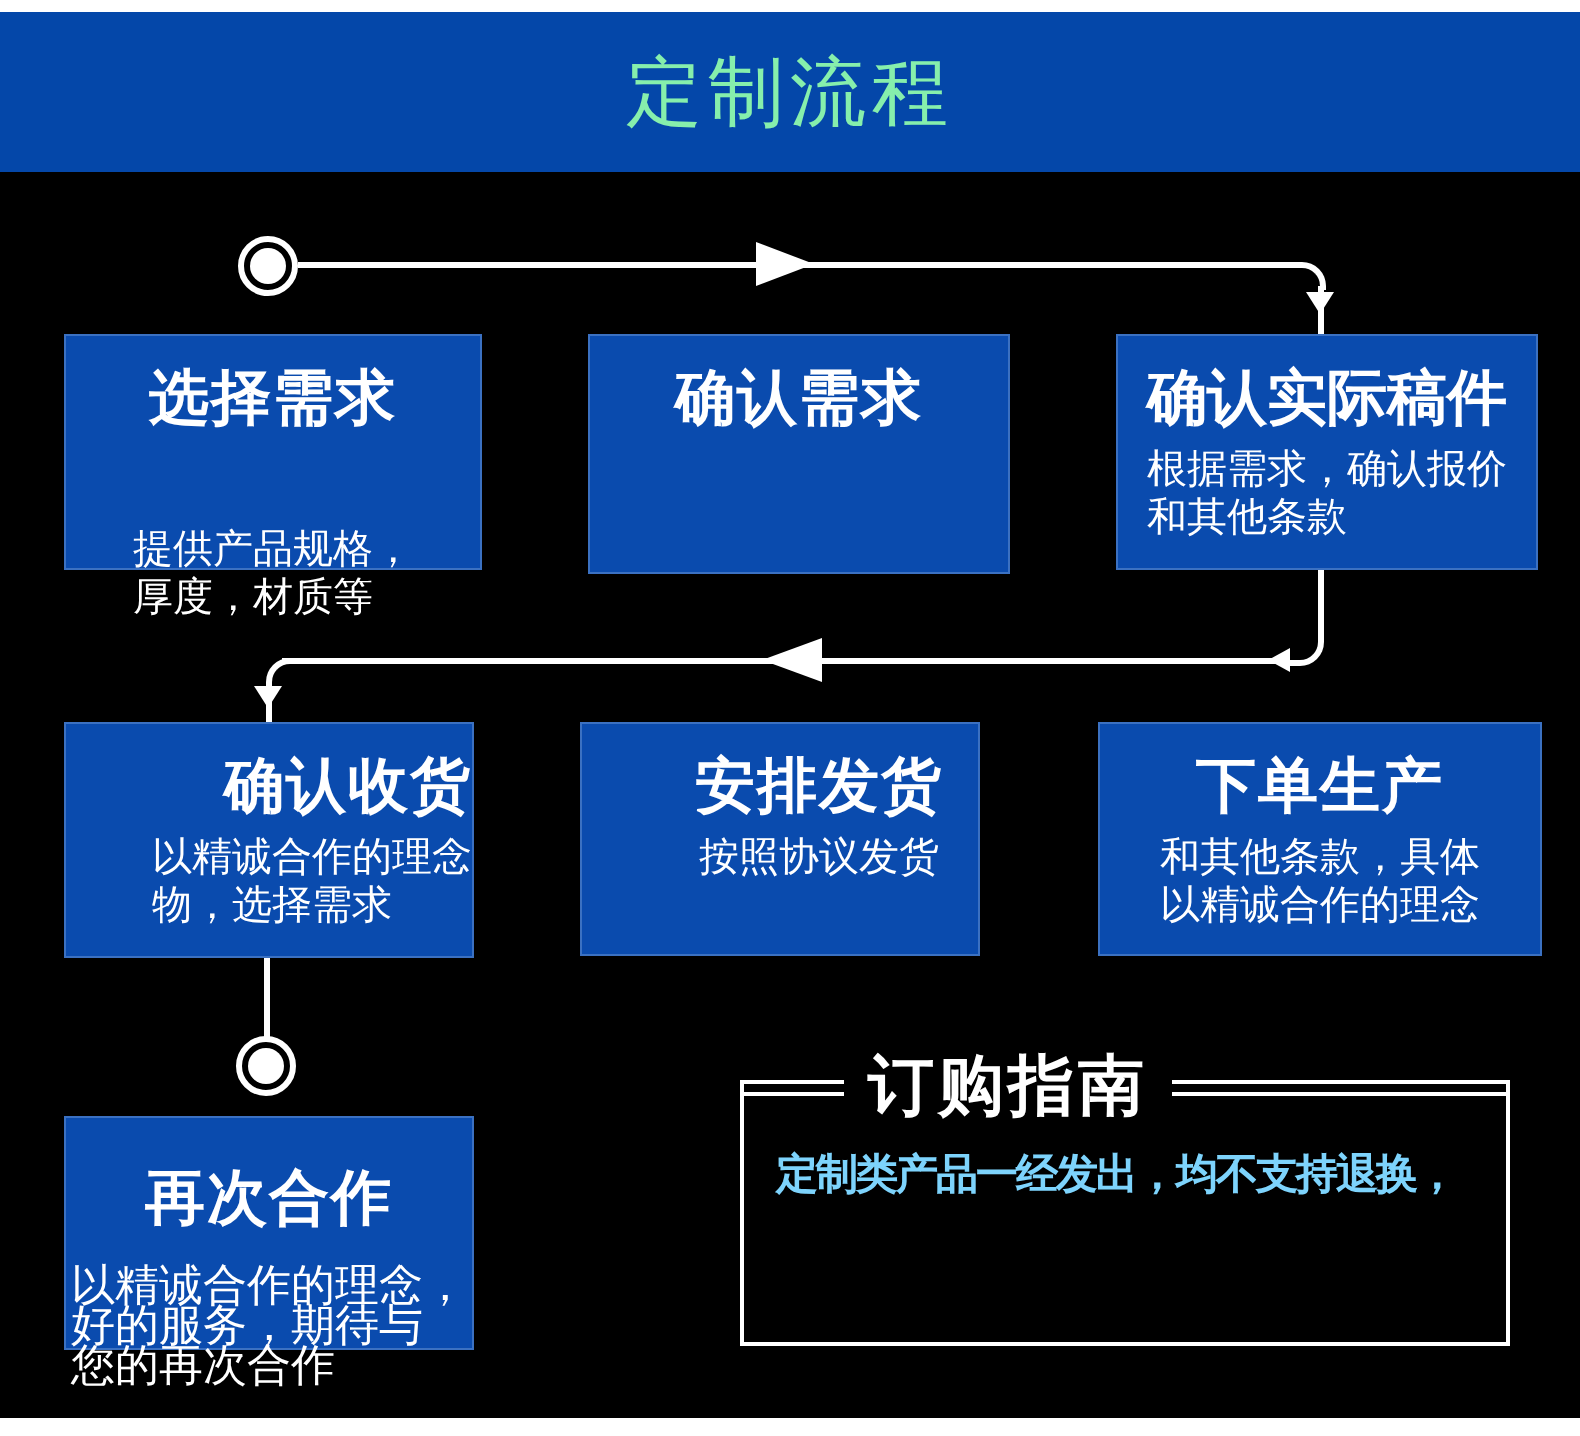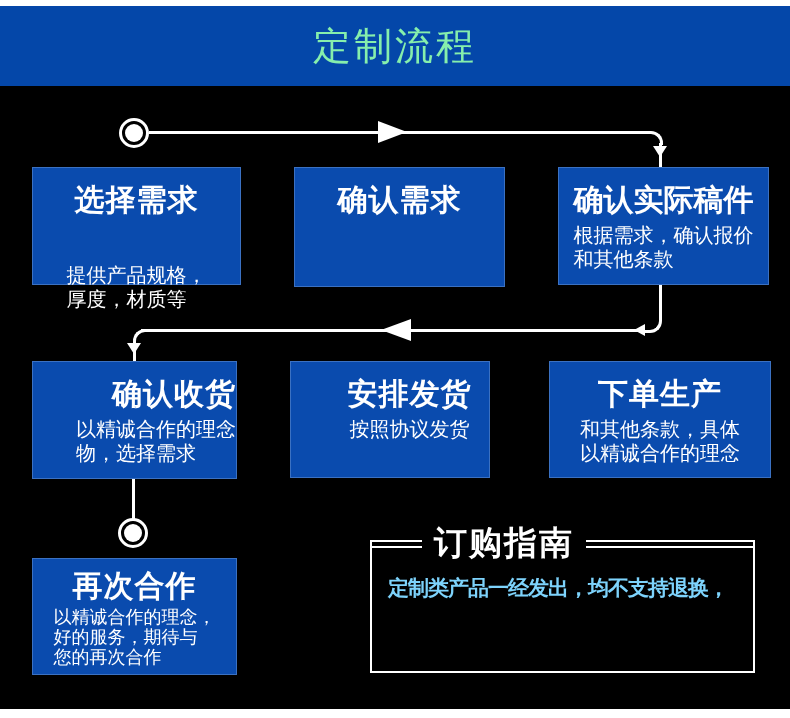--- a/index.html
+++ b/index.html
@@ -22,22 +22,22 @@
     align-items:center;padding-top:15px;
   }
   .step-title{
     font-size:30px;font-weight:700;letter-spacing:1px;line-height:34px;
     text-align:center;white-space:nowrap;
   }
   .step-sub{
     margin-top:6px;font-size:20px;font-weight:400;line-height:24px;
     text-align:left;width:fit-content;white-space:nowrap;
   }
-  .step-box.compact{padding-top:10px;}
-  .step-box.compact .step-sub{margin-top:4px;font-size:18px;line-height:20px;}
+  .step-box.compact{padding-top:24px;}
+  .step-box.compact .step-sub{margin-top:16px;font-size:22px;line-height:20px;}
   .hline,.vline{position:absolute;background:#ffffff;}
   .corner{position:absolute;box-sizing:border-box;}
   .corner.tr{border-top:3px solid #fff;border-right:3px solid #fff;border-top-right-radius:12px;}
   .corner.br{border-bottom:3px solid #fff;border-right:3px solid #fff;border-bottom-right-radius:12px;}
   .corner.tl{border-top:3px solid #fff;border-left:3px solid #fff;border-top-left-radius:12px;}
   .tri{position:absolute;width:0;height:0;}
   .tri.right-big{border-left:29px solid #fff;border-top:11px solid transparent;border-bottom:11px solid transparent;}
   .tri.left-big{border-right:30px solid #fff;border-top:11.5px solid transparent;border-bottom:11.5px solid transparent;}
   .tri.down-small{border-top:11px solid #fff;border-left:7.5px solid transparent;border-right:7.5px solid transparent;}
   .tri.left-small{border-right:11px solid #fff;border-top:6.5px solid transparent;border-bottom:6.5px solid transparent;}

